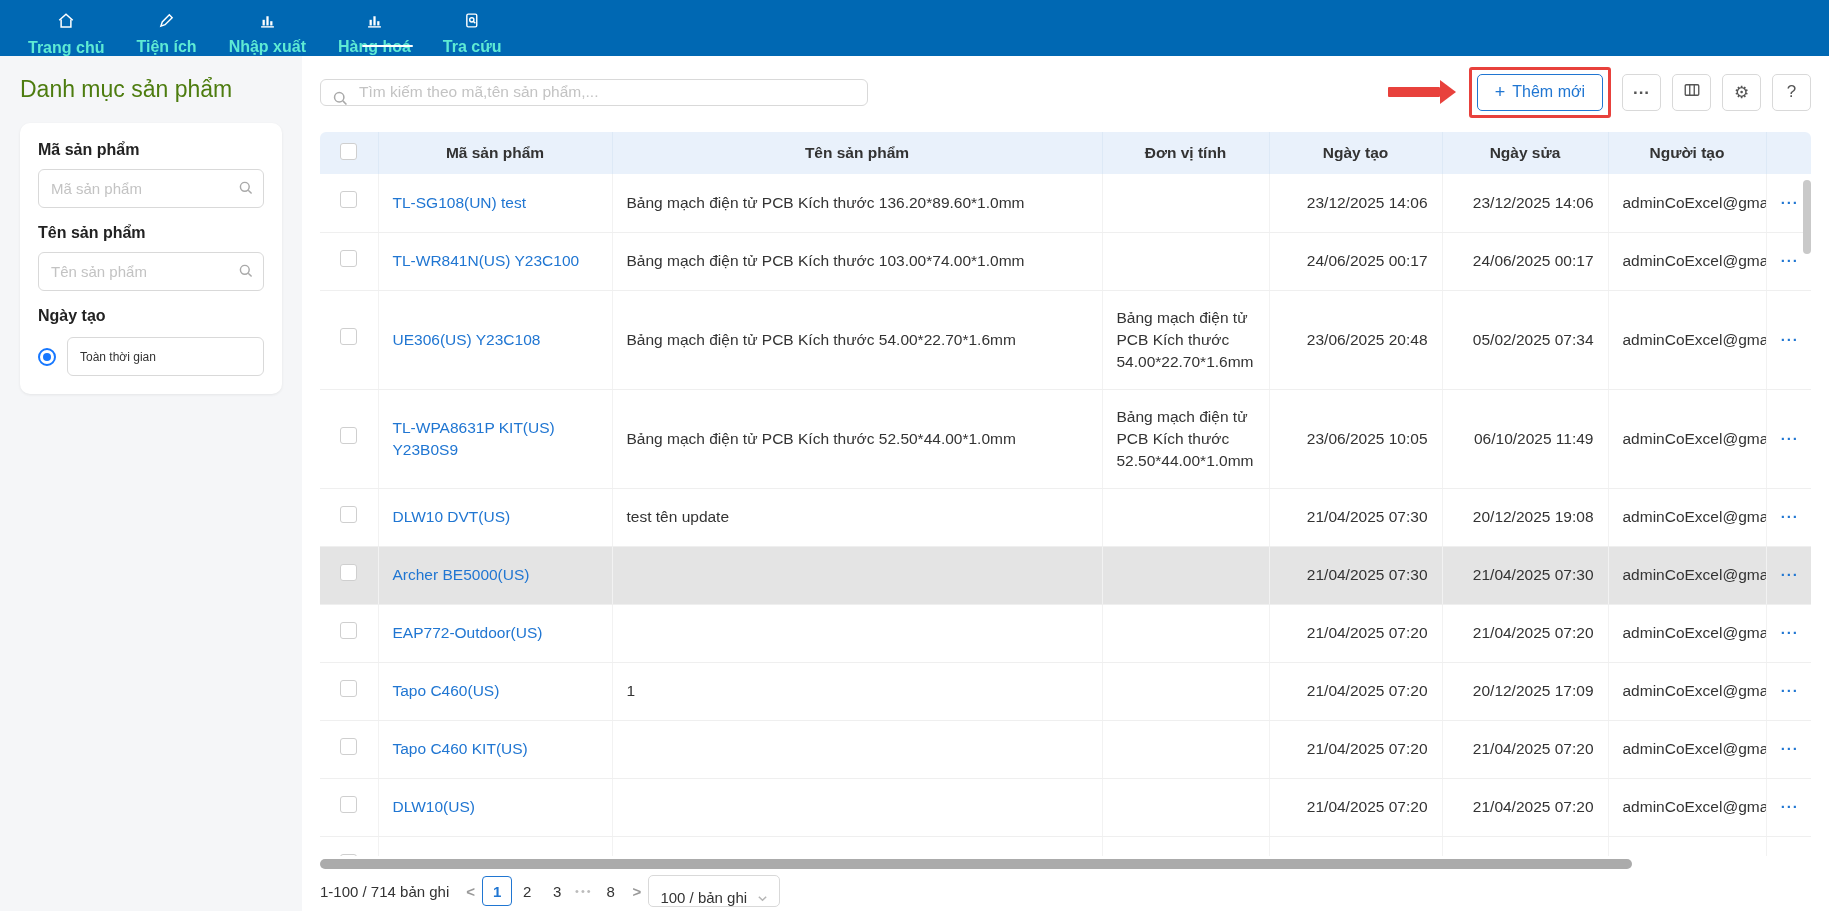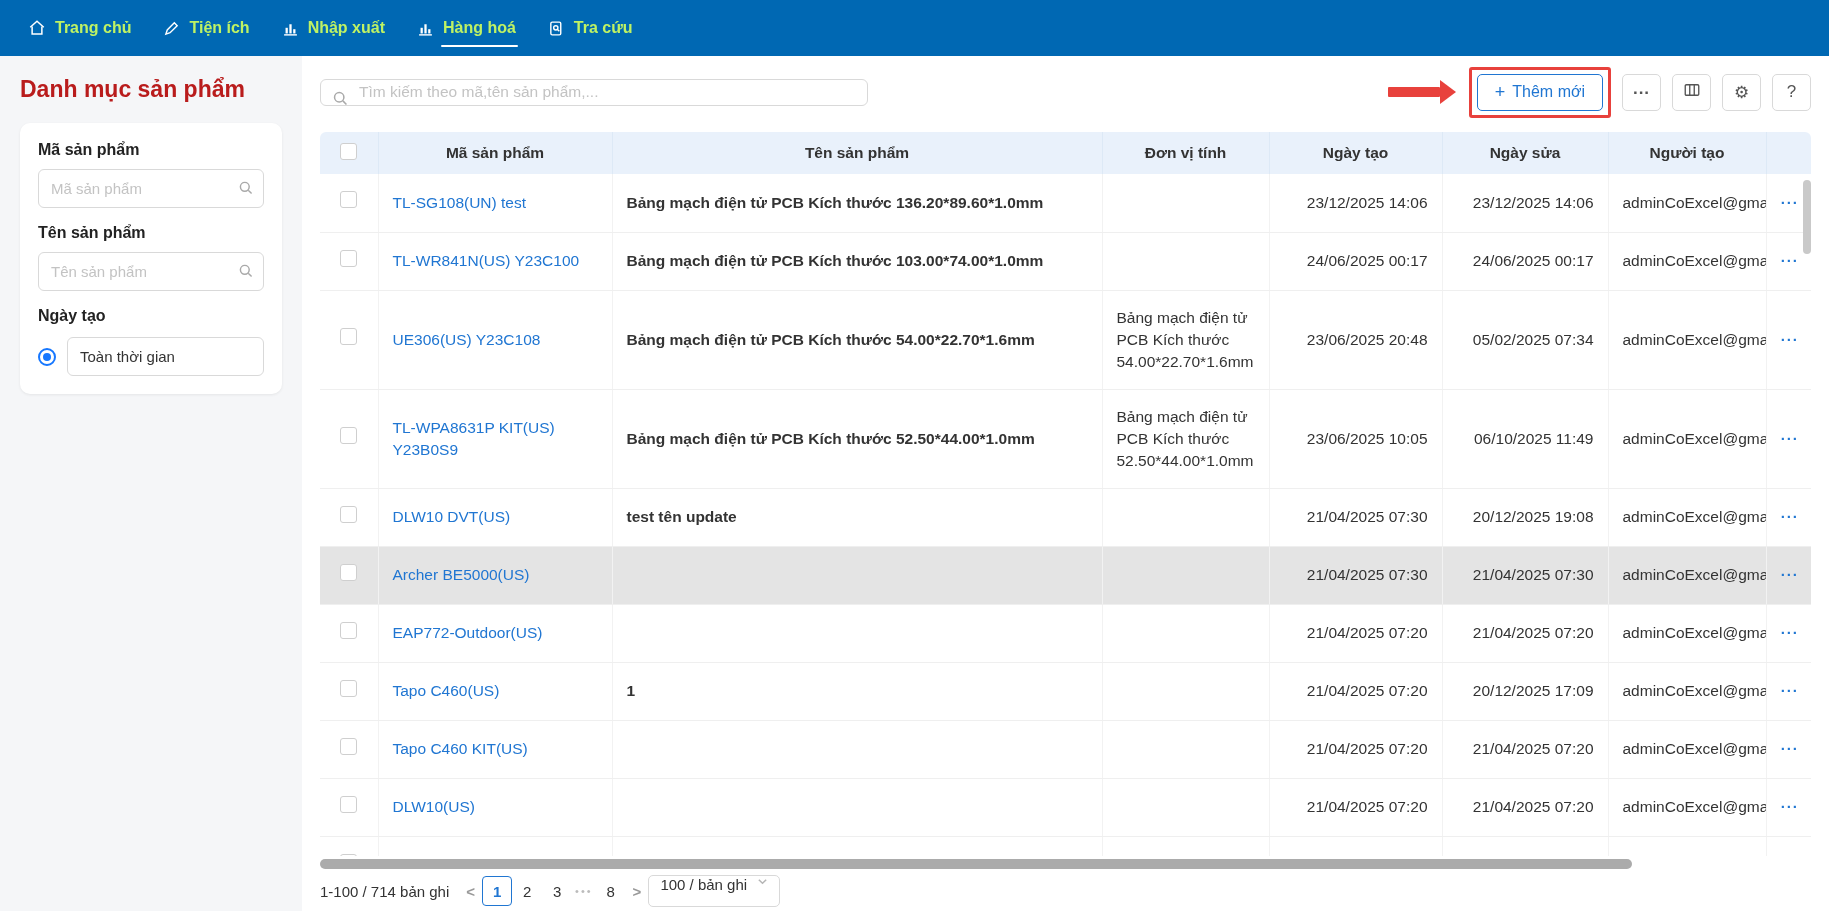--- a/index.html
+++ b/index.html
@@ -1,49 +1,49 @@
 <!DOCTYPE html>
 <html><head>
 <meta charset="utf-8">
 <style>
   * { margin:0; padding:0; box-sizing:border-box; }
   html,body { width:1829px; height:911px; overflow:hidden; background:#fff;
     font-family:"Liberation Sans", sans-serif; color:#333; }
 
   
   .navbar { height:56px; background:#0068b3; display:flex; align-items:stretch; padding:0 12px; }
-  .nav-item { display:flex; align-items:center; gap:9px; padding:0 16px; color:#bef264;
-    font-size:16px; font-weight:700; position:relative; cursor:pointer; white-space:nowrap; }
+  .nav-item { display:flex; align-items:center; gap:9px; padding:12px 16px; color:#5eead4;
+    font-size:16px; font-weight:700; position:relative; cursor:pointer; white-space:nowrap;flex-direction:column; }
   .nav-item .nicon { display:flex; align-items:center; }
   .nav-item.active::after { content:""; position:absolute; left:40px; right:14px; bottom:9px;
     height:2px; background:#fff; border-radius:1px; }
 
   
   .content { display:flex; height:855px; }
   .sidebar { width:302px; background:#f5f6f8; padding:16px 20px; flex:none; }
   .main { flex:1; min-width:0; padding:10px 18px 0 18px; display:flex; flex-direction:column; }
 
   
-  .side-title { font-size:23px; font-weight:700; color:#b91c1c; margin:4px 0 20px 0; }
+  .side-title { font-size:23px; font-weight:400; color:#4d7c0f; margin:4px 0 20px 0; }
   .filter-card { background:#fff; border-radius:10px; padding:18px; box-shadow:0 1px 3px rgba(0,0,0,.07); }
   .filter-label { font-size:16px; font-weight:700; color:#222; margin:16px 0 10px 0; }
   .filter-label:first-child { margin-top:0; }
   .input-wrap { position:relative; }
   .input-wrap input { width:100%; height:39px; border:1px solid #d9d9d9; border-radius:6px;
     padding:0 34px 0 12px; font-size:15px; font-family:inherit; color:#333; outline:none; background:#fff; }
   .input-wrap input::placeholder { color:#c3c3c3; }
   .input-wrap .mag { position:absolute; right:10px; top:11px; }
   .radio-row { display:flex; align-items:center; gap:11px; margin-top:12px; }
   .radio { width:18px; height:18px; border-radius:50%; flex:none; position:relative; background:#fff; }
   .radio.on { border:2px solid #1677ff; }
   .radio.on::after { content:""; position:absolute; left:3px; top:3px; width:8px; height:8px;
     border-radius:50%; background:#1677ff; }
   .radio.off { border:2px solid #d0d0d0; }
   .radio-field { flex:1; height:39px; border:1px solid #d9d9d9; border-radius:6px; background:#fff;
-    display:flex; align-items:center; justify-content:space-between; padding:0 12px; font-size:15px; color:#333; }
+    display:flex; align-items:center; justify-content:space-between; padding:0 12px; font-size:12px; color:#333; }
   .radio-field.placeholder { color:#c3c3c3; }
 
   
   .toolbar { display:flex; align-items:center; justify-content:space-between; min-height:52px; }
   .search-box { position:relative; width:548px; }
   .search-box input { width:100%; height:27px; border:1px solid #d9d9d9; border-radius:6px;
     padding:0 14px 0 38px; font-size:15.5px; font-family:inherit; color:#333; outline:none; }
   .search-box input::placeholder { color:#c3c3c3; }
   .search-box .mag { position:absolute; left:12px; top:11px; }
   .toolbar-right { display:flex; align-items:center; gap:11px; }
@@ -73,41 +73,41 @@
   tbody td { border-bottom:1px solid #efefef; border-right:1px solid #f2f2f2; background:#fff;
     font-size:15.5px; color:#333; padding:8px 14px; vertical-align:middle; line-height:22px;
     overflow:hidden; }
   tbody td:last-child { border-right:none; }
   tr.highlighted td { background:#e4e4e4; }
   .col-check { text-align:center; padding:8px 0; }
   .checkbox { display:inline-block; width:17px; height:17px; border:1px solid #cfcfcf;
     border-radius:3px; background:#fff; cursor:pointer; }
   .cell-code a { color:#2076d2; text-decoration:none; cursor:pointer; }
   .cell-name, .cell-unit, .cell-creator { white-space:normal; }
-  .cell-name { white-space:nowrap;font-weight:bold; }
+  .cell-name { white-space:nowrap; }
   .cell-creator { white-space:nowrap; }
   .cell-date { text-align:right; white-space:nowrap; }
   .col-actions { text-align:center; }
   .row-more { color:#2076d2; font-size:15px; letter-spacing:1px; font-weight:700; cursor:pointer; }
   .vscroll-thumb { position:absolute; right:0; top:48px; width:8px; height:74px;
     background:#c9c9c9; border-radius:4px; }
 
   
   .hscrollbar { height:13px; position:relative; margin-top:2px; flex:none; }
   .hscroll-thumb { position:absolute; left:0; top:1px; height:10px; width:88%;
     background:#ababab; border-radius:5px; cursor:pointer; }
   .pagination { height:40px; display:flex; align-items:center; gap:0; font-size:15px; color:#333; }
   .pg-summary { margin-right:10px; white-space:nowrap; }
   .pg-arrow { color:#999; font-size:15px; padding:0 7px; cursor:pointer; font-weight:700; }
   .pg-num { min-width:30px; height:30px; display:flex; align-items:center; justify-content:center;
     border-radius:4px; cursor:pointer; padding:0 4px; }
   .pg-num.active { border:1px solid #2076d2; color:#2076d2; font-weight:700; }
   .pg-ellipsis { color:#bbb; font-size:11px; letter-spacing:2px; padding:0 3px; cursor:pointer; }
   .pg-size { border:1px solid #d9d9d9; border-radius:5px; height:32px; padding:0 11px;
-    display:flex; align-items:flex-start; gap:10px; cursor:pointer; background:#fff; white-space:nowrap; }
+    display:flex; align-items:flex-end; gap:10px; cursor:pointer; background:#fff; white-space:nowrap; }
   .pg-size .caret { color:#b5b5b5; font-size:11px; }
 </style>
 </head>
 <body>
 
 <div class="navbar">
   <div class="nav-item">
     <span class="nicon">
       <svg width="18" height="18" viewBox="0 0 24 24">
           <path d="M3 11 L12 3 L21 11" fill="none" stroke="#fff" stroke-width="2"></path>

